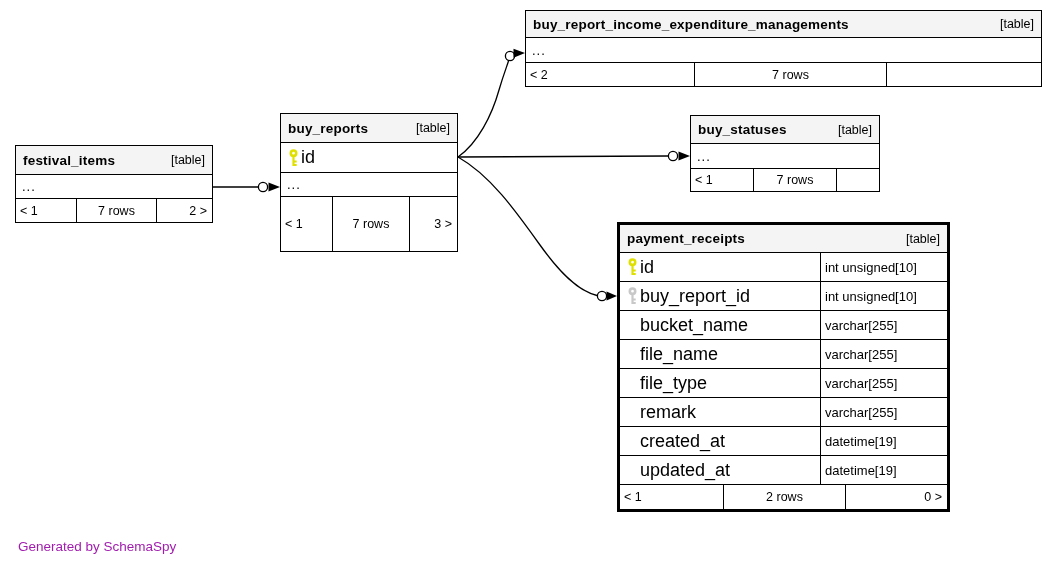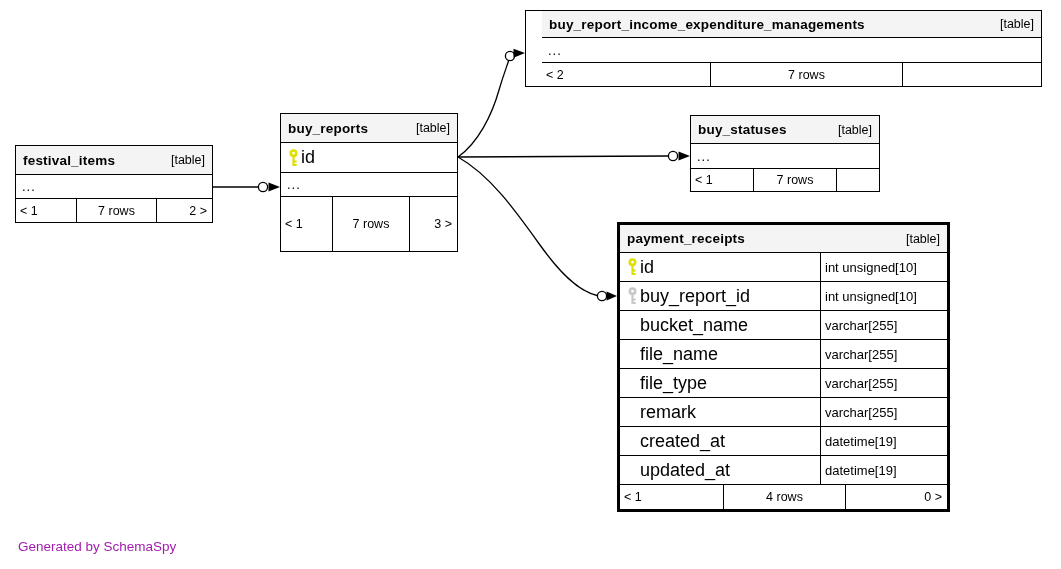--- a/index.html
+++ b/index.html
@@ -24,21 +24,21 @@
   .pname{display:flex;align-items:center;height:100%;}
   .ptype{border-left:1px solid var(--bd);height:100%;display:flex;align-items:center;padding-left:4px;font-size:13px;flex:1;}
   .tfoot{display:flex;flex:1 1 auto;align-items:stretch;font-size:12.5px;}
   .fc{display:flex;align-items:center;}
   .fc + .fc{border-left:1px solid var(--bd);}
   .fc-l{justify-content:flex-start;padding-left:4px;}
   .fc-c{justify-content:center;}
   .fc-r{justify-content:flex-end;padding-right:5px;flex:1;}
 
   
-  #t0{left:525px;top:10px;width:517px;height:77px;padding-left:16px;}
+  #t0{left:525px;top:10px;width:517px;height:77px;}
   #t0 .thead{height:27px;} #t0 .ellipsis{height:25px;}
   #t1{left:15px;top:145px;width:198px;height:78px;justify-content:flex-end;}
   #t1 .thead{height:29px;} #t1 .ellipsis{height:24px;}
   #t2{left:280px;top:113px;width:178px;height:139px;}
   #t2 .thead{height:29px;} #t2 .col{height:30px;} #t2 .ellipsis{height:24px;}
   #t3{left:690px;top:115px;width:190px;height:77px;}
   #t3 .thead{height:28px;} #t3 .ellipsis{height:25px;}
   #t4{left:617px;top:222px;width:333px;height:290px;}
   #t4 .thead{height:28px;} #t4 .col{height:29px;}
   #t4 .pname{width:200px;flex:0 0 200px;}
@@ -178,21 +178,21 @@
     </div>
     <div class="trow col">
       <div class="pname">
           <span class="keyicon"></span>
           <span class="colname">updated_at</span>
         </div>
       <div class="ptype">datetime[19]</div>
     </div>
     <div class="tfoot">
       <div class="fc fc-l" style="width:103px">&lt; 1</div>
-      <div class="fc fc-c" style="width:122px">4 rows</div>
+      <div class="fc fc-c" style="width:122px">2 rows</div>
       <div class="fc fc-r">0 &gt;</div>
     </div>
   </div>
 
   <svg id="rel-layer" width="1061" height="569" viewBox="0 0 1061 569">
 
     <g>
       <path d="M213,187 L258,187" fill="none" stroke="var(--ln)" stroke-width="1.3"></path>
       <circle cx="263" cy="187" r="4.6" fill="#fff" stroke="var(--ln)" stroke-width="1.3"></circle>
       <polygon points="268.5,182.6 280,187 268.5,191.4" fill="var(--ln)"></polygon>

